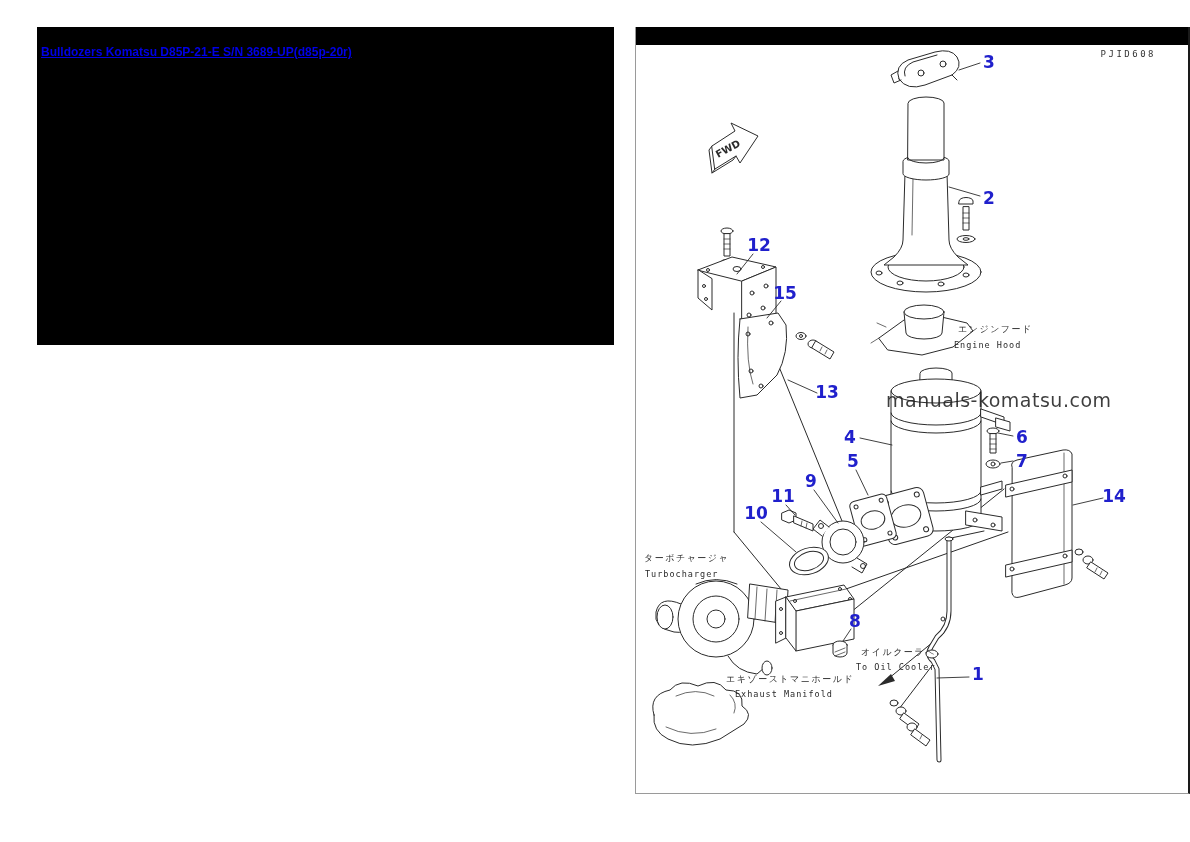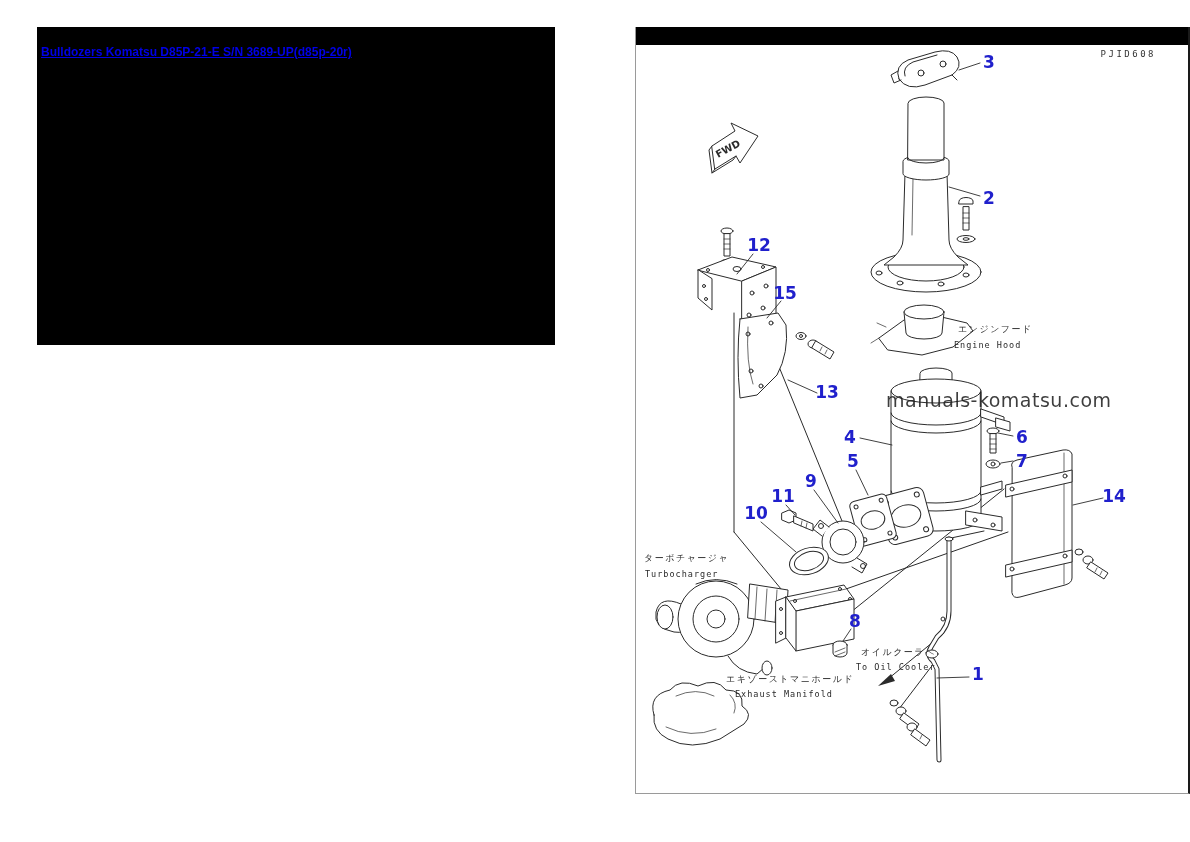--- a/index.html
+++ b/index.html
@@ -1,19 +1,19 @@
 <!DOCTYPE html>
 <html><head>
 <meta charset="utf-8">
 <style>
   html,body{margin:0;padding:0;background:#fff;}
   .stage{position:relative;width:1190px;height:842px;background:#fff;overflow:hidden;
          font-family:"Liberation Sans",sans-serif;}
   
-  .cover-block{position:absolute;left:37px;top:27px;width:518px;height:318px;background:#000;}
+  .cover-block{position:absolute;left:37px;top:27px;width:577px;height:318px;background:#000;}
   .catalog-link{display:inline-block;margin:18px 0 0 4px;font:bold 12px "Liberation Sans",sans-serif;
                 color:#0000e6;text-decoration:underline;white-space:nowrap;}
   
   .diagram-panel{position:absolute;left:635px;top:27px;width:552px;height:766px;background:#fff;
                  border-left:1px solid #9a9a9a;border-right:2px solid #1a1a1a;border-bottom:1px solid #9a9a9a;}
   .panel-topbar{position:absolute;left:0;top:0;width:100%;height:18px;background:#000;z-index:2;}
   .dwg{position:absolute;left:0;top:0;z-index:1;}
   .dwg path,.dwg line,.dwg circle,.dwg ellipse,.dwg rect,.dwg polyline,.dwg polygon{
       stroke:#2b2b2b;stroke-width:1;fill:none;stroke-linejoin:round;stroke-linecap:round;}
   .dwg .w{fill:#ffffff;}

